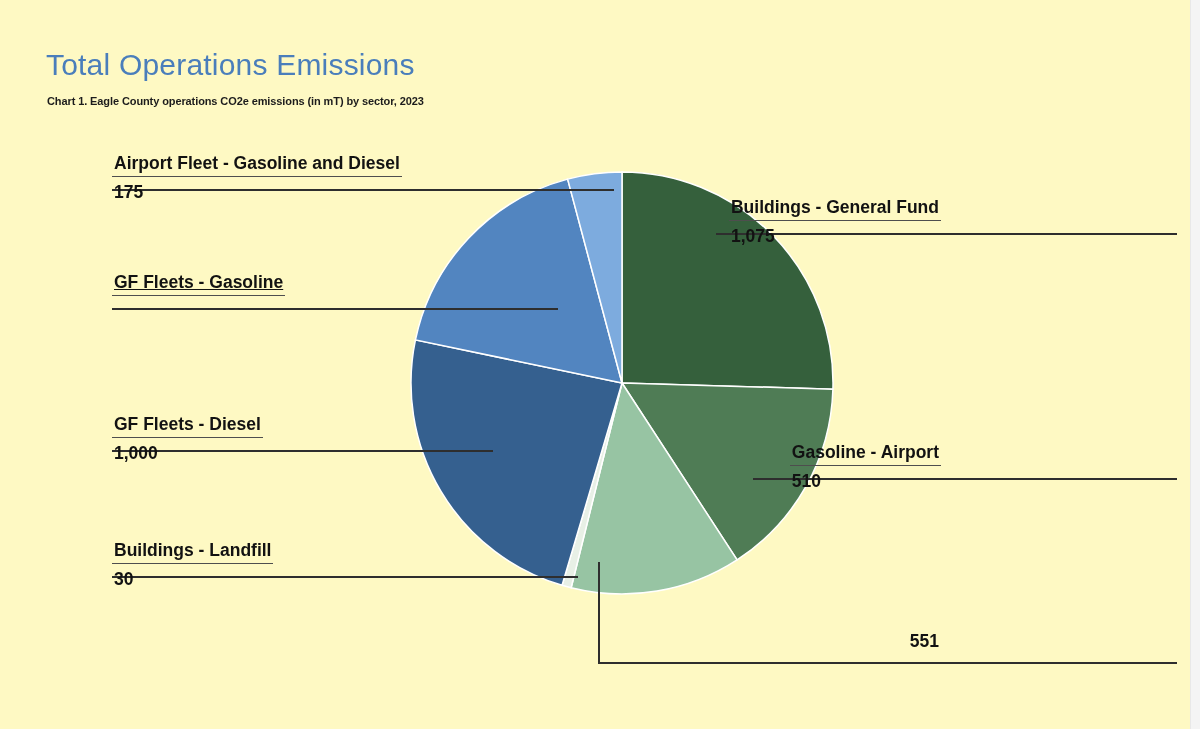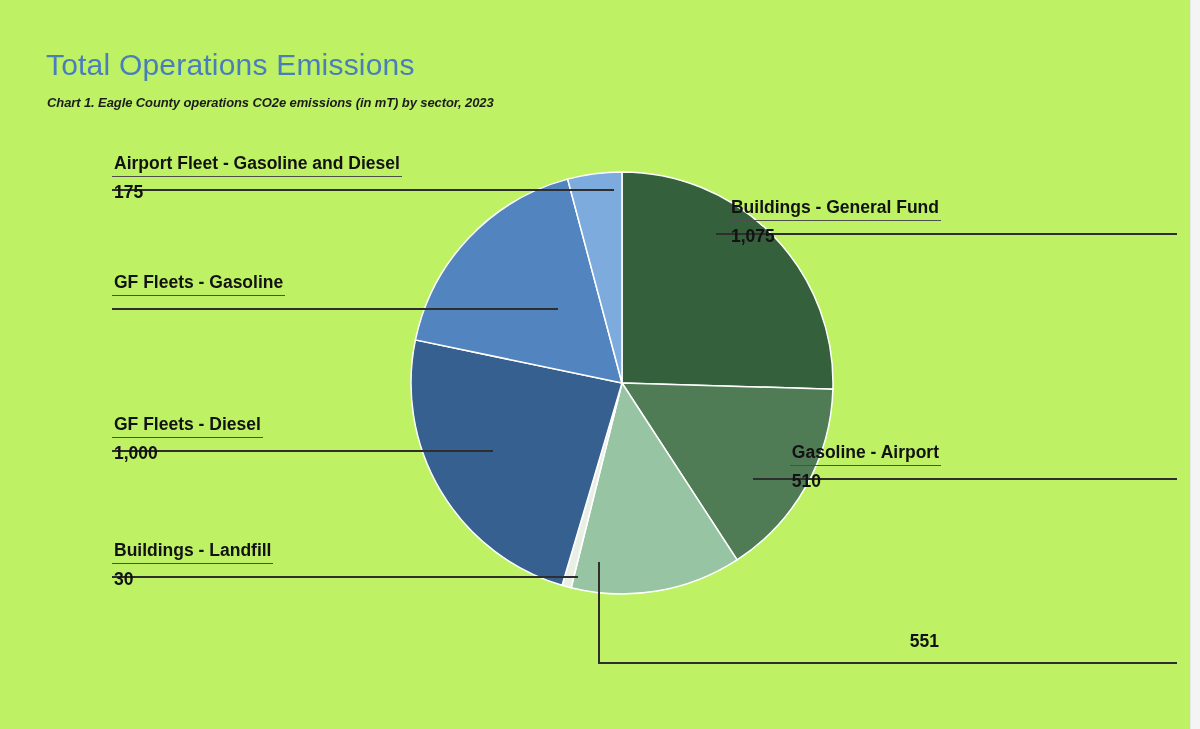--- a/index.html
+++ b/index.html
@@ -11,21 +11,21 @@
     height: 729px;
     background: #ffffff;
     font-family: "Liberation Sans", sans-serif;
     color: #1a1a1a;
     overflow: hidden;
     position: relative;
   }
   .page {
     position: absolute;
     inset: 0;
-    background: #bef264;
+    background: #fef9c3;
   }
   
   .edge-strip {
     position: absolute;
     top: 0;
     right: 0;
     width: 9px;
     height: 729px;
     background: #f4f4f4;
     border-left: 1px solid #e8e8e8;
@@ -37,26 +37,25 @@
     font-size: 30px;
     font-weight: 400;
     letter-spacing: 0.2px;
     color: #4a7ebb;
     white-space: nowrap;
   }
   .chart-caption {
     position: absolute;
     left: 47px;
     top: 95px;
-    font-size: 13px;
+    font-size: 11px;
     font-weight: 700;
     color: #1c1c1c;
     letter-spacing: -0.1px;
     white-space: nowrap;
-    font-style: italic;
   }
 
   .chart-area {
     position: absolute;
     left: 0;
     top: 0;
     width: 964px;
     height: 729px;
   }
   .pie-svg {
@@ -127,21 +126,21 @@
     <div class="leader" style="left:716px; top:233px; width:461px;"></div>
     <div class="leader" style="left:753px; top:478px; width:424px;"></div>
     <div class="leader" style="left:598px; top:662px; width:579px;"></div>
     <div class="leader vert" style="left:598px; top:562px; height:100px;"></div>
 
     <div class="callout align-left" style="left:112px; top:153px;">
       <span class="cl-name">Airport Fleet - Gasoline and Diesel</span>
       <span class="cl-value">175</span>
     </div>
 
-    <div class="callout align-left" style="left:112px; top:272px;">
+    <div class="callout align-left" style="left:112px; top:272px;text-decoration:underline;">
       <span class="cl-name">GF Fleets - Gasoline</span>
     </div>
 
     <div class="callout align-left" style="left:112px; top:414px;">
       <span class="cl-name">GF Fleets - Diesel</span>
       <span class="cl-value">1,000</span>
     </div>
 
     <div class="callout align-left" style="left:112px; top:540px;">
       <span class="cl-name">Buildings - Landfill</span>

